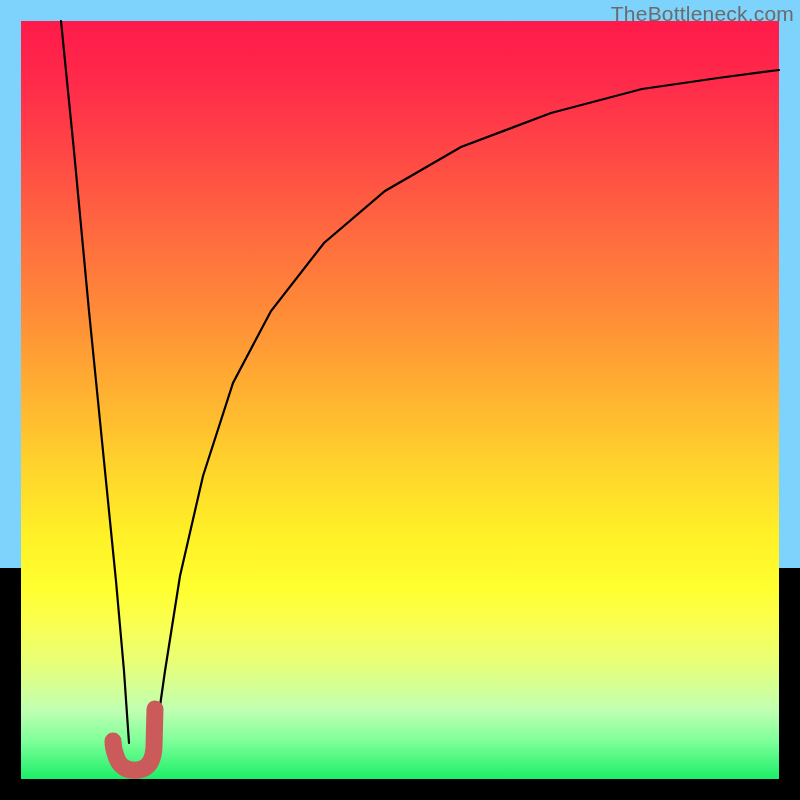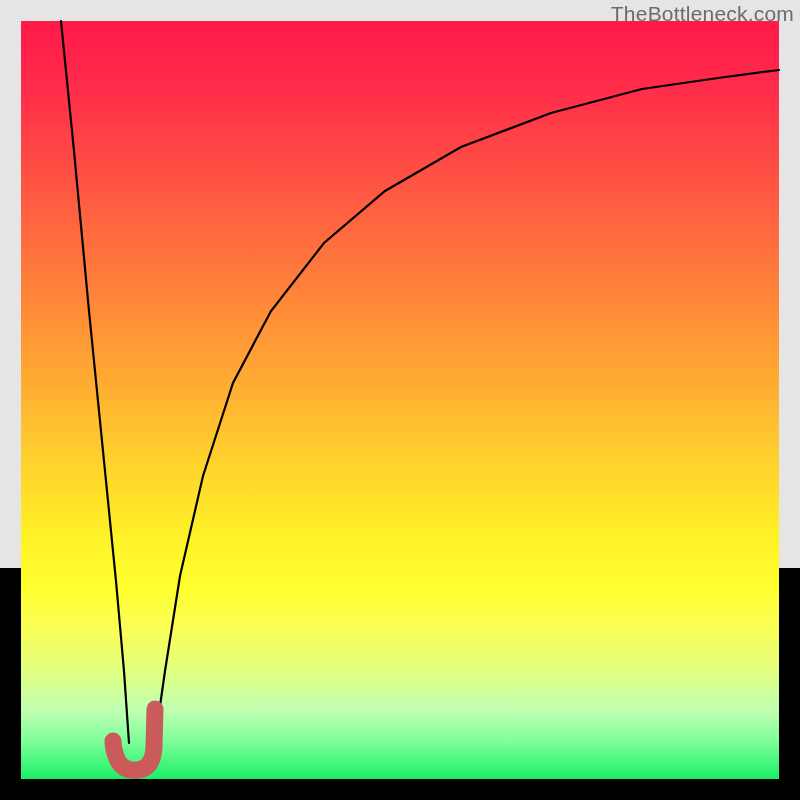--- a/index.html
+++ b/index.html
@@ -10,21 +10,21 @@
     overflow: hidden;
     background: #000;
     font-family: Arial, Helvetica, sans-serif;
   }
   .frame {
     position: absolute;
     left: 0;
     top: 0;
     width: 800px;
     height: 568px;
-    background: #e5e5e5;
+    background: #7dd3fc;
   }
   .plot {
     position: absolute;
     left: 21px;
     top: 21px;
     width: 758px;
     height: 758px;
     background: linear-gradient(to bottom,
       #ff1a4a 0%,
       #ff2a4a 8%,

